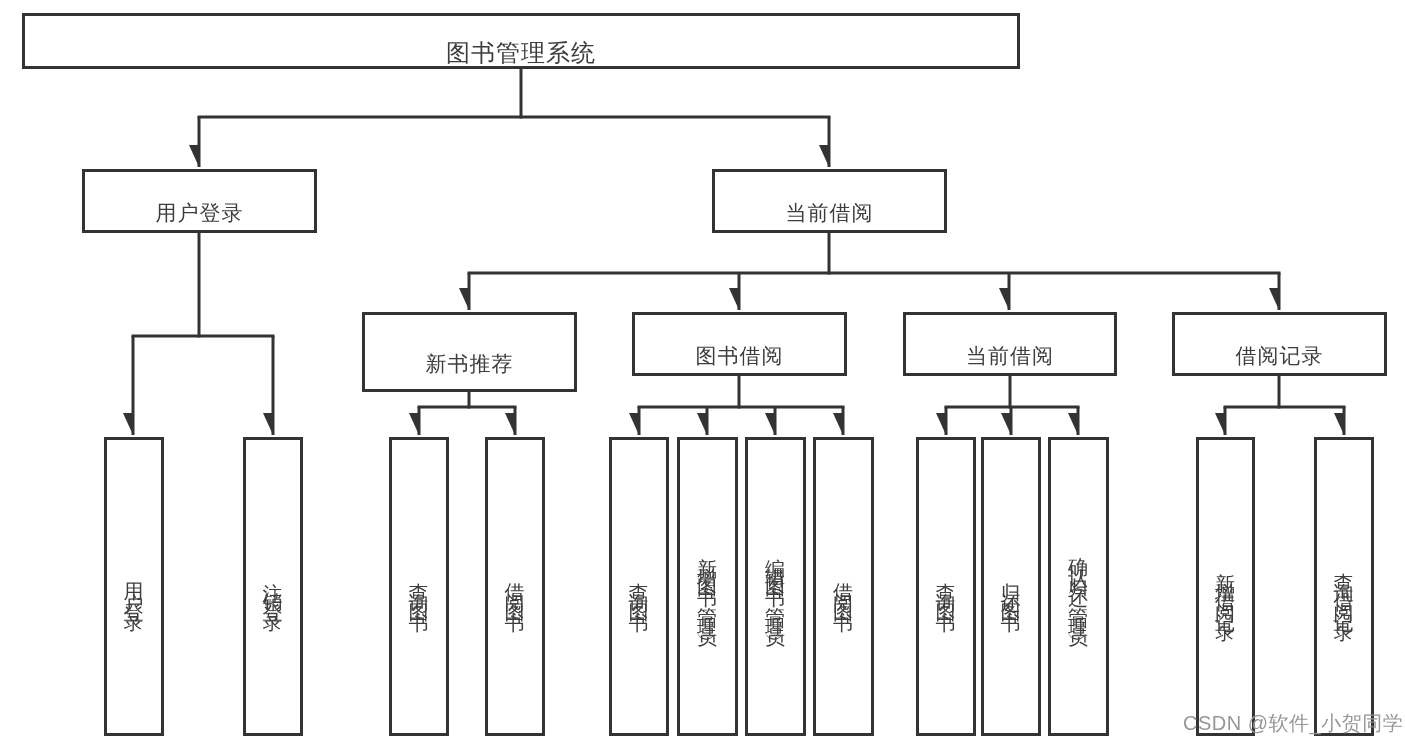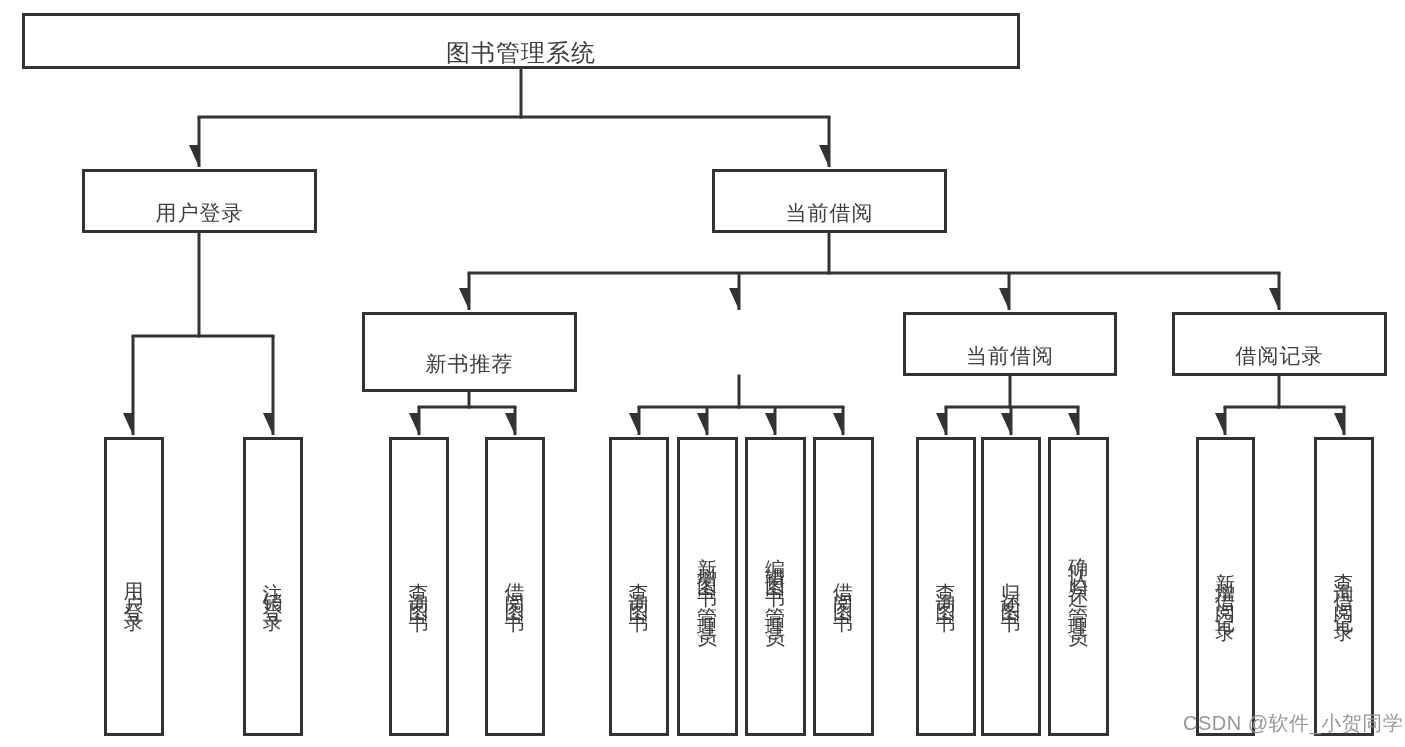--- a/index.html
+++ b/index.html
@@ -111,20 +111,23 @@
   <div class="box h" style="left:82px;top:169px;width:235px;height:64px">
     <span>用户登录</span>
   </div>
   <div class="box h" style="left:712px;top:169px;width:235px;height:64px">
     <span>当前借阅</span>
   </div>
 
   <div class="box h" style="left:362px;top:312px;width:215px;height:80px">
     <span>新书推荐</span>
   </div>
+  <div class="box h" style="left:632px;top:312px;width:215px;height:64px">
+    <span>图书借阅</span>
+  </div>
   <div class="box h" style="left:1172px;top:312px;width:215px;height:64px">
     <span>借阅记录</span>
   </div>
   <div class="box h" style="left:903px;top:312px;width:214px;height:64px">
     <span>当前借阅</span>
   </div>
 
   <div class="box v" style="left:104px;top:437px;width:60px;height:299px">
     <span>用户登录</span>
   </div>

